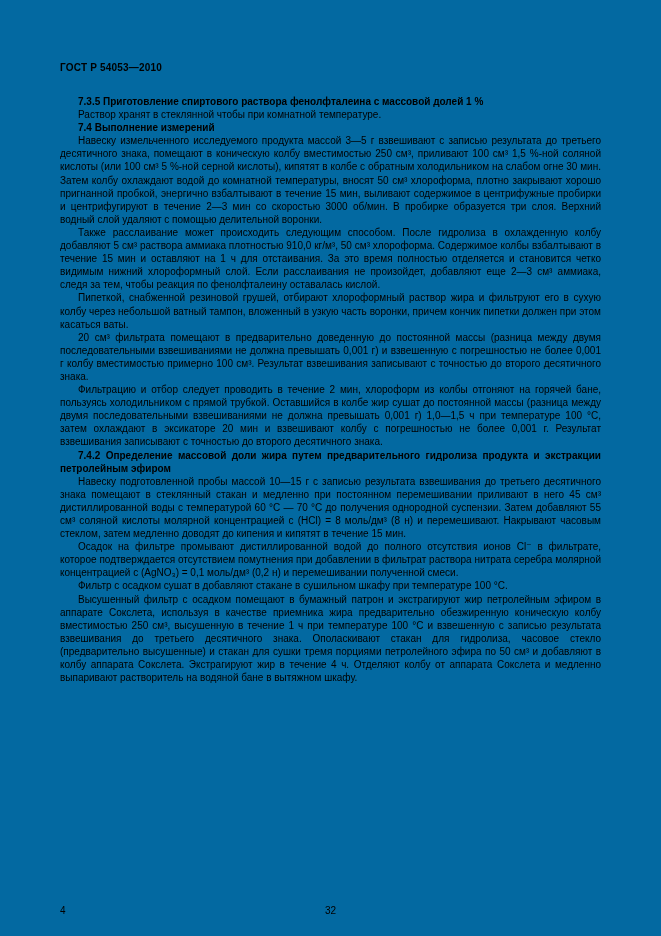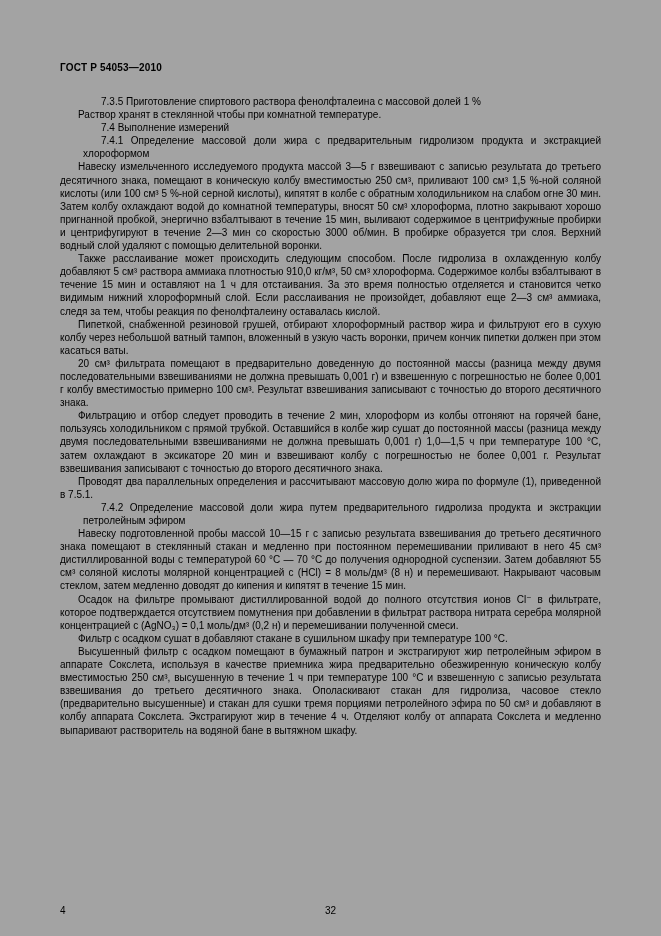--- a/index.html
+++ b/index.html
@@ -4,21 +4,21 @@
 <style>
   html, body {
     margin: 0;
     padding: 0;
     background: #ffffff;
   }
   .page {
     position: relative;
     width: 661px;
     height: 936px;
-    background: #a3a3a3;
+    background: #0369a1;
     color: #000000;
     font-family: "Liberation Sans", "DejaVu Sans", sans-serif;
     overflow: hidden;
   }
   .running-header {
     position: absolute;
     top: 62px;
     left: 60px;
     font-size: 10px;
     font-weight: bold;
@@ -32,22 +32,21 @@
     font-size: 10px;
     line-height: 13.1px;
     text-align: justify;
   }
   .content p {
     margin: 0;
     padding: 0;
     text-indent: 18px;
   }
   .content p.h {
-    font-weight: normal;
-    margin-left: 23px;
+    font-weight: bold;
   }
   .footer {
     position: absolute;
     left: 60px;
     right: 60px;
     bottom: 20px;
     height: 14px;
     font-size: 10px;
   }
   .footer .pn-left {
@@ -67,27 +66,25 @@
 <body>
 
 <div class="page">
 
   <div class="running-header">ГОСТ Р 54053—2010</div>
 
   <div class="content">
     <p class="h">7.3.5 Приготовление спиртового раствора фенолфталеина с массовой долей 1 %</p>
     <p>Раствор хранят в стеклянной чтобы при комнатной температуре.</p>
     <p class="h">7.4 Выполнение измерений</p>
-    <p class="h">7.4.1 Определение массовой доли жира с предварительным гидролизом продукта и экстракцией хлороформом</p>
     <p>Навеску измельченного исследуемого продукта массой 3—5 г взвешивают с записью результата до третьего десятичного знака, помещают в коническую колбу вместимостью 250 см³, приливают 100 см³ 1,5 %-ной соляной кислоты (или 100 см³ 5 %-ной серной кислоты), кипятят в колбе с обратным холодильником на слабом огне 30 мин. Затем колбу охлаждают водой до комнатной температуры, вносят 50 см³ хлороформа, плотно закрывают хорошо пригнанной пробкой, энергично взбалтывают в течение 15 мин, выливают содержимое в центрифужные пробирки и центрифугируют в течение 2—3 мин со скоростью 3000 об/мин. В пробирке образуется три слоя. Верхний водный слой удаляют с помощью делительной воронки.</p>
     <p>Также расслаивание может происходить следующим способом. После гидролиза в охлажденную колбу добавляют 5 см³ раствора аммиака плотностью 910,0 кг/м³, 50 см³ хлороформа. Содержимое колбы взбалтывают в течение 15 мин и оставляют на 1 ч для отстаивания. За это время полностью отделяется и становится четко видимым нижний хлороформный слой. Если расслаивания не произойдет, добавляют еще 2—3 см³ аммиака, следя за тем, чтобы реакция по фенолфталеину оставалась кислой.</p>
     <p>Пипеткой, снабженной резиновой грушей, отбирают хлороформный раствор жира и фильтруют его в сухую колбу через небольшой ватный тампон, вложенный в узкую часть воронки, причем кончик пипетки должен при этом касаться ваты.</p>
     <p>20 см³ фильтрата помещают в предварительно доведенную до постоянной массы (разница между двумя последовательными взвешиваниями не должна превышать 0,001 г) и взвешенную с погрешностью не более 0,001 г колбу вместимостью примерно 100 см³. Результат взвешивания записывают с точностью до второго десятичного знака.</p>
     <p>Фильтрацию и отбор следует проводить в течение 2 мин, хлороформ из колбы отгоняют на горячей бане, пользуясь холодильником с прямой трубкой. Оставшийся в колбе жир сушат до постоянной массы (разница между двумя последовательными взвешиваниями не должна превышать 0,001 г) 1,0—1,5 ч при температуре 100 °С, затем охлаждают в эксикаторе 20 мин и взвешивают колбу с погрешностью не более 0,001 г. Результат взвешивания записывают с точностью до второго десятичного знака.</p>
-    <p>Проводят два параллельных определения и рассчитывают массовую долю жира по формуле (1), приведенной в 7.5.1.</p>
     <p class="h">7.4.2 Определение массовой доли жира путем предварительного гидролиза продукта и экстракции петролейным эфиром</p>
     <p>Навеску подготовленной пробы массой 10—15 г с записью результата взвешивания до третьего десятичного знака помещают в стеклянный стакан и медленно при постоянном перемешивании приливают в него 45 см³ дистиллированной воды с температурой 60 °С — 70 °С до получения однородной суспензии. Затем добавляют 55 см³ соляной кислоты молярной концентрацией с (HCl) = 8 моль/дм³ (8 н) и перемешивают. Накрывают часовым стеклом, затем медленно доводят до кипения и кипятят в течение 15 мин.</p>
     <p>Осадок на фильтре промывают дистиллированной водой до полного отсутствия ионов Cl⁻ в фильтрате, которое подтверждается отсутствием помутнения при добавлении в фильтрат раствора нитрата серебра молярной концентрацией с (AgNO₃) = 0,1 моль/дм³ (0,2 н) и перемешивании полученной смеси.</p>
     <p>Фильтр с осадком сушат в добавляют стакане в сушильном шкафу при температуре 100 °С.</p>
     <p>Высушенный фильтр с осадком помещают в бумажный патрон и экстрагируют жир петролейным эфиром в аппарате Сокслета, используя в качестве приемника жира предварительно обезжиренную коническую колбу вместимостью 250 см³, высушенную в течение 1 ч при температуре 100 °С и взвешенную с записью результата взвешивания до третьего десятичного знака. Ополаскивают стакан для гидролиза, часовое стекло (предварительно высушенные) и стакан для сушки тремя порциями петролейного эфира по 50 см³  и добавляют в колбу аппарата Сокслета.  Экстрагируют жир в течение 4 ч. Отделяют колбу от аппарата Сокслета и медленно выпаривают растворитель на водяной бане в вытяжном шкафу.</p>
   </div>
 
   <div class="footer">
     <span class="pn-left">4</span>
     <span class="pn-center">32</span>

